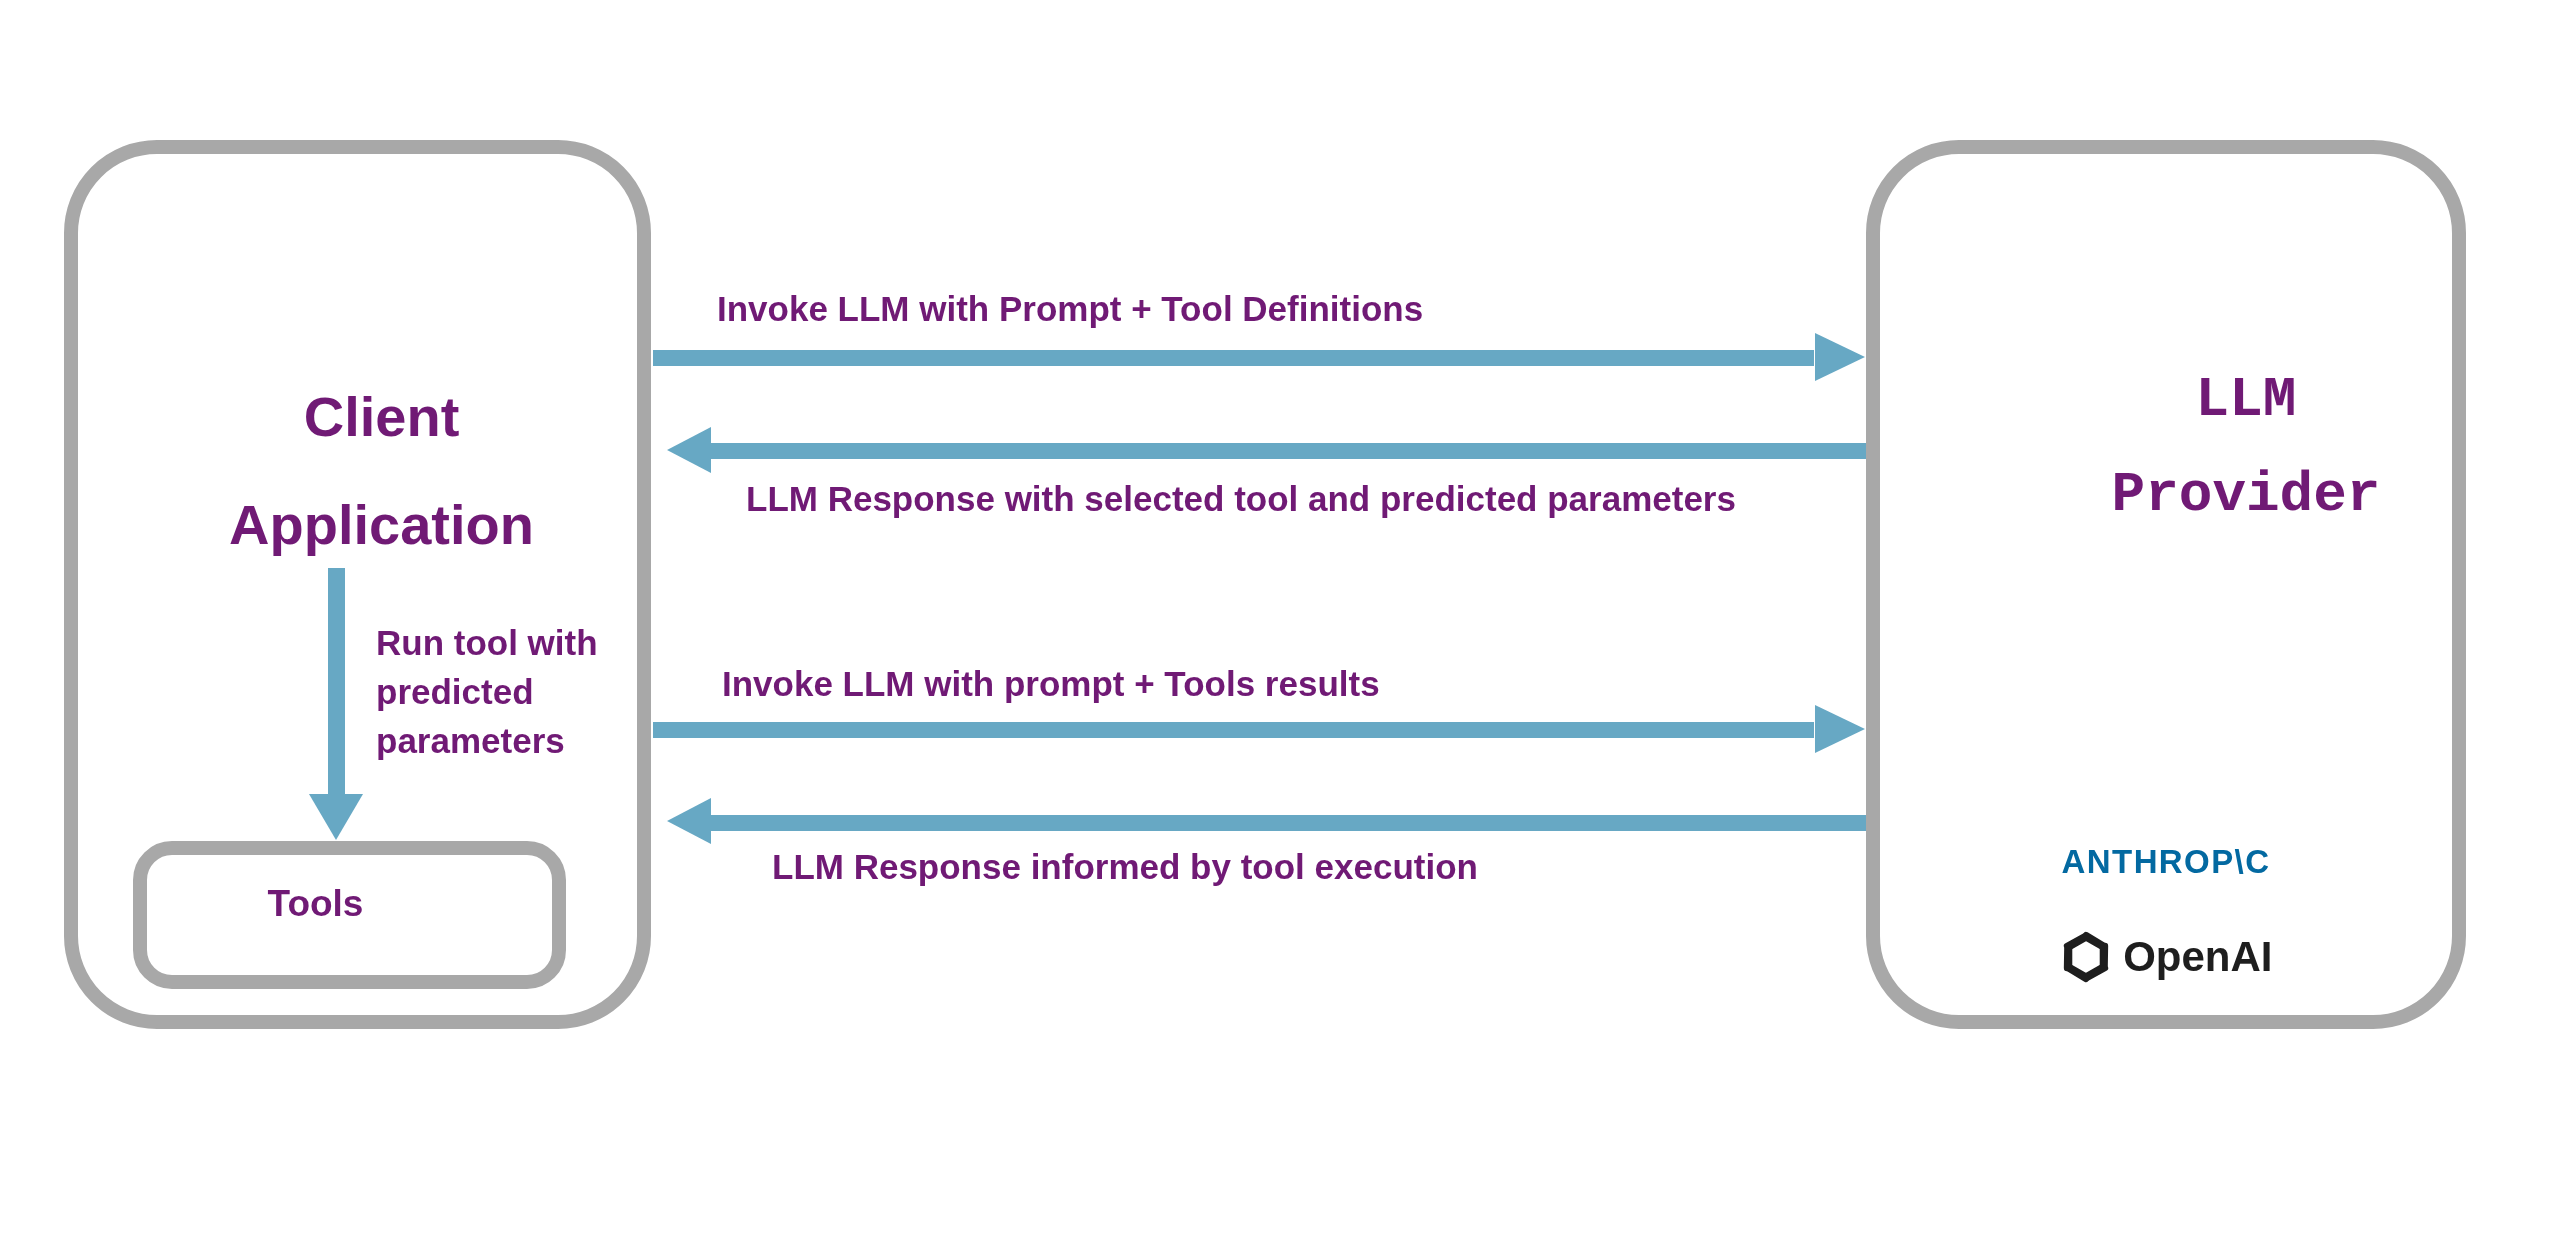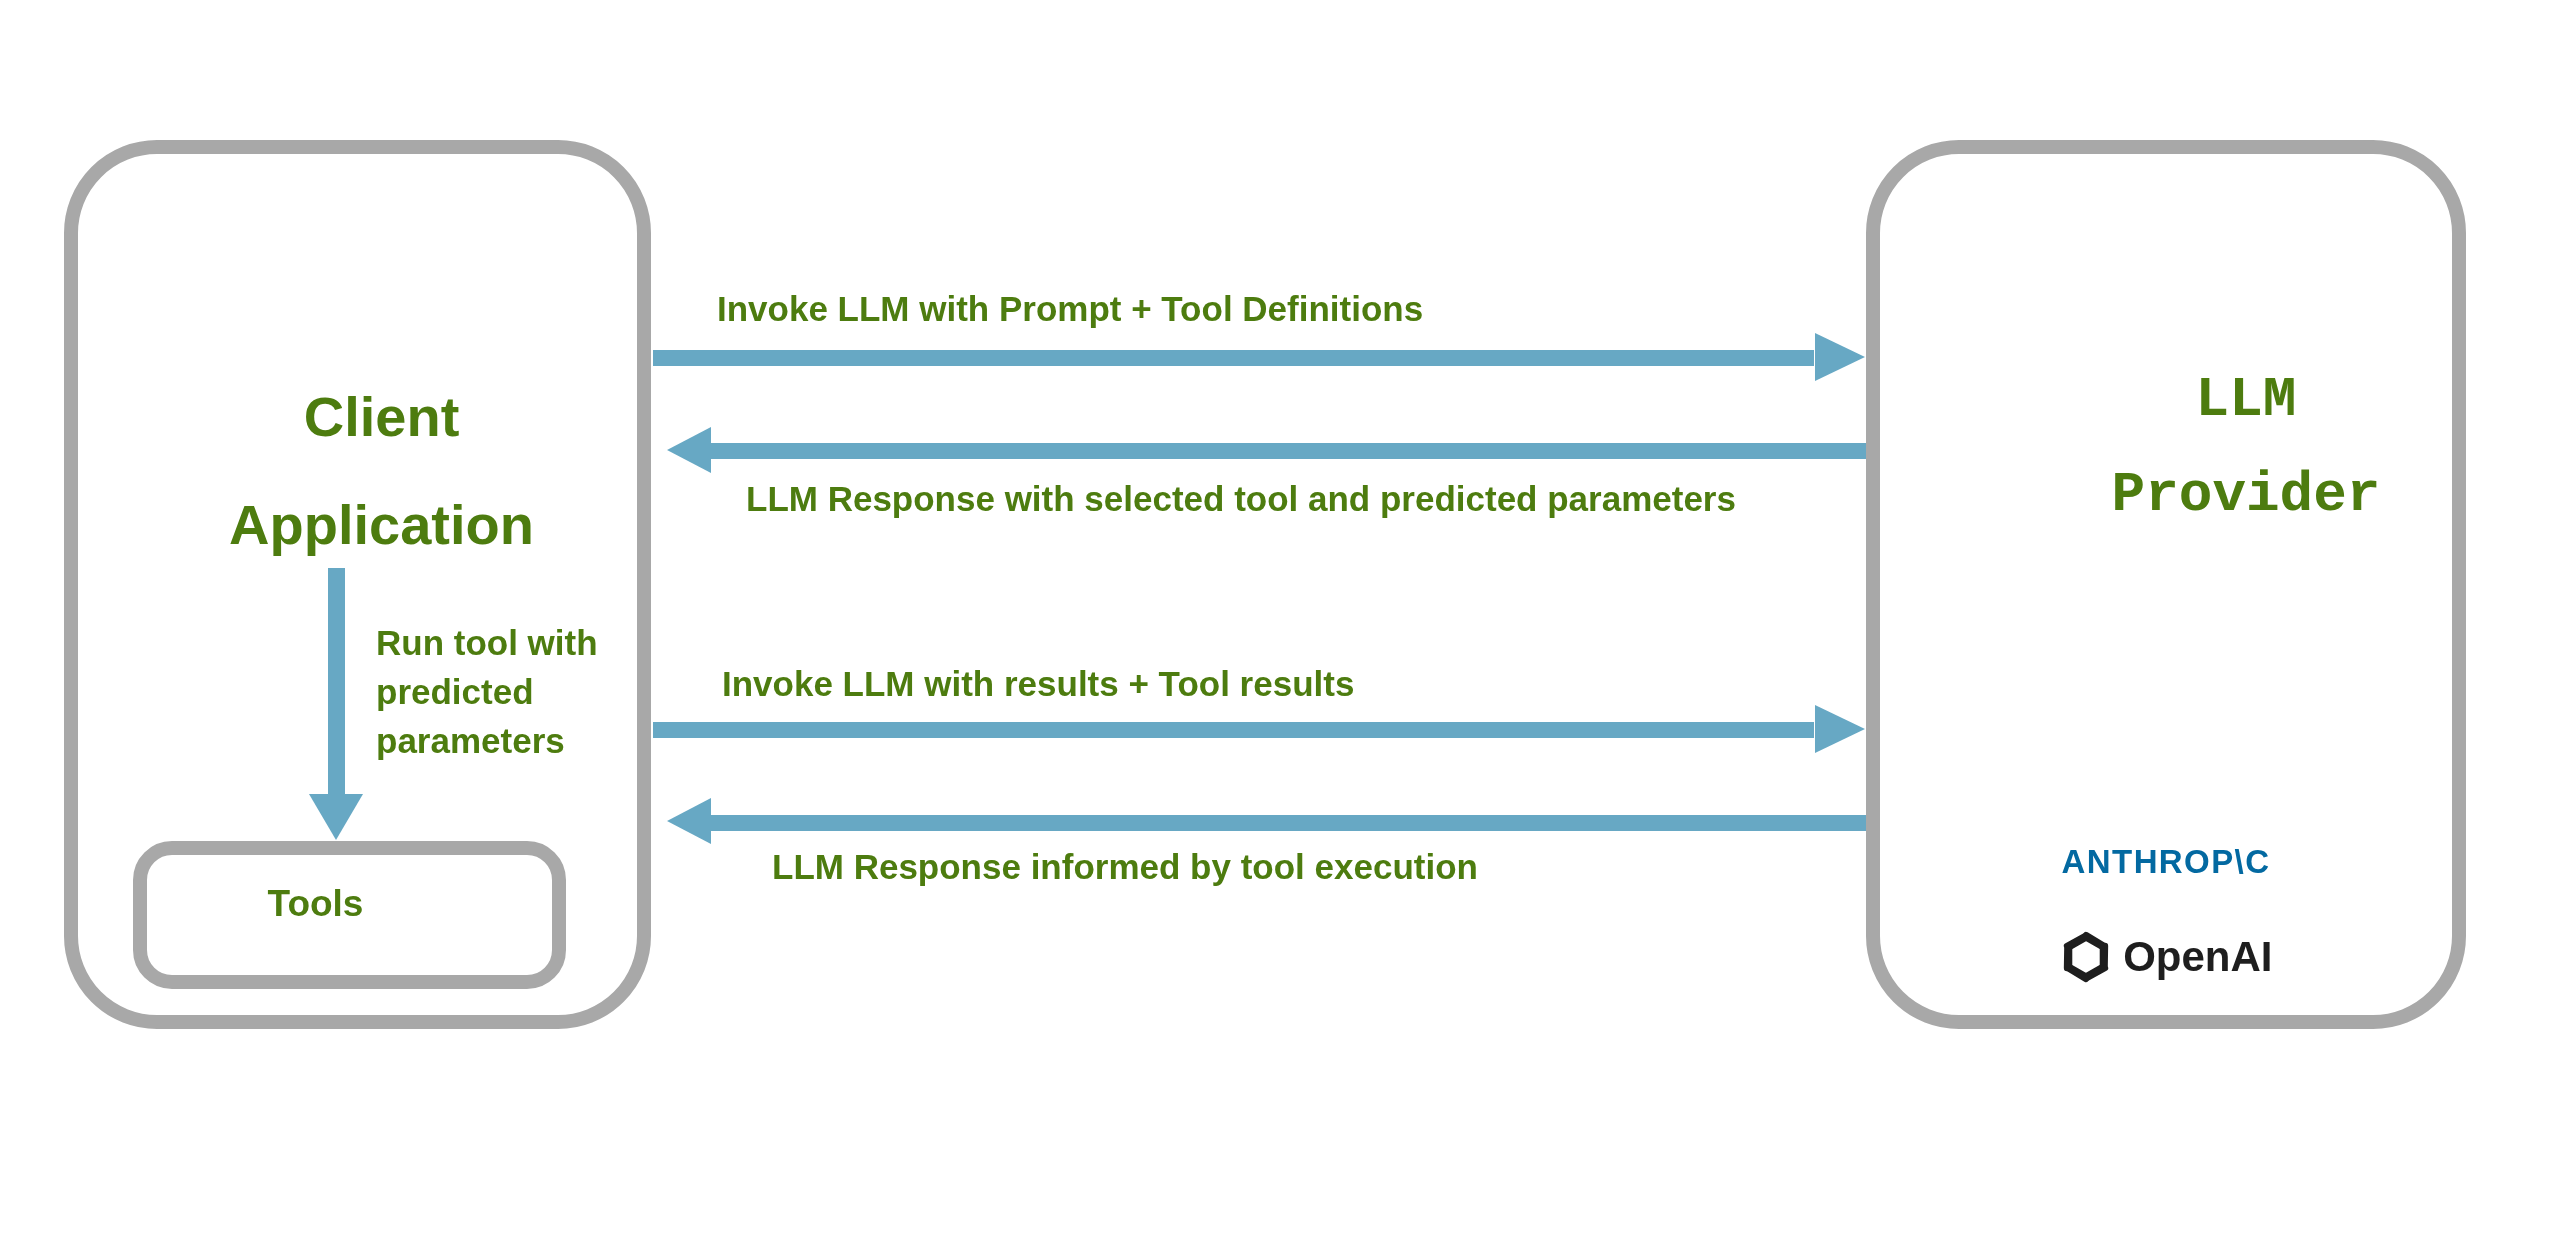--- a/index.html
+++ b/index.html
@@ -32,21 +32,21 @@
   .llm-box     { left: 1866px; top: 140px; width: 600px; height: 889px; }
   .tools-box {
     left: 133px; top: 841px; width: 433px; height: 148px;
     box-sizing: border-box;
     border: 14.5px solid #A8A8A8;
     border-radius: 39px;
     background: #ffffff;
   }
 
   
-  .pink { color: #4d7c0f; }
+  .pink { color: #701a75; }
   .box-title {
     font-size: 56px;
     font-weight: bold;
     text-align: center;
     white-space: nowrap;
   }
   .box-title span { display: block; padding-left: 48px; }
   .client-title { left: 64px;   top: 363px; width: 587px; line-height: 108px; }
   .llm-title    { left: 1866px; top: 353px; width: 712px; line-height: 95px; font-family: Liberation Mono, monospace; }
 
@@ -155,21 +155,21 @@
   </div>
 
   <div class="abs pink arrow-label label-req1">Invoke LLM with Prompt + Tool Definitions</div>
   <div class="abs shaft shaft-h shaft-req1"></div>
   <div class="abs head head-right head-req1"></div>
 
   <div class="abs head head-left head-res1"></div>
   <div class="abs shaft shaft-h shaft-res1"></div>
   <div class="abs pink arrow-label label-res1">LLM Response with selected tool and predicted parameters</div>
 
-  <div class="abs pink arrow-label label-req2">Invoke LLM with results + Tool results</div>
+  <div class="abs pink arrow-label label-req2">Invoke LLM with prompt + Tools results</div>
   <div class="abs shaft shaft-h shaft-req2"></div>
   <div class="abs head head-right head-req2"></div>
 
   <div class="abs head head-left head-res2"></div>
   <div class="abs shaft shaft-h shaft-res2"></div>
   <div class="abs pink arrow-label label-res2">LLM Response informed by tool execution</div>
 
   <div class="abs anthropic-logo">ANTHROP\C</div>
   <div class="abs openai-logo">
     <svg width="54" height="54" viewBox="-32 -32 64 64">

